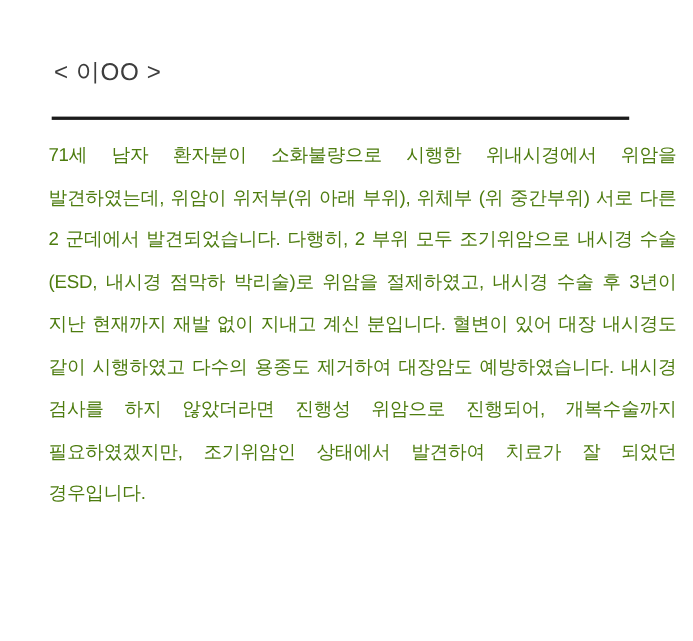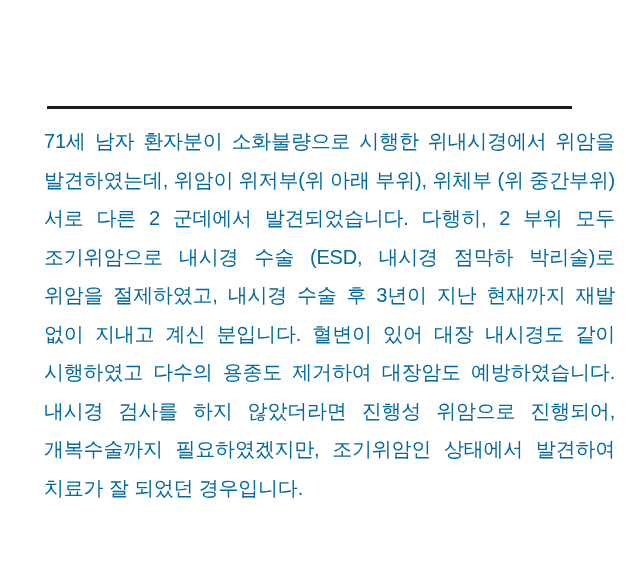--- a/index.html
+++ b/index.html
@@ -50,32 +50,33 @@
     background: #1b1b1b;
     border: none;
     margin: 0;
   }
   .body-text {
     position: absolute;
     left: 44px;
     top: 122px;
     width: 571px;
     margin: 0;
-    font-size: 20px;
+    font-size: 17px;
     line-height: 38.5px;
     font-weight: 500;
-    color: #0369a1;
+    color: #4d7c0f;
     text-align: justify;
     text-justify: inter-word;
     word-break: keep-all;
     letter-spacing: -0.2px;
   }
 </style>
 </head>
 <body>
 
 <main class="page">
 
+  <div class="subtitle">&lt; 이OO &gt;</div>
 
   <hr class="divider">
 
   <p class="body-text">71세 남자 환자분이 소화불량으로 시행한 위내시경에서 위암을 발견하였는데, 위암이 위저부(위 아래 부위), 위체부 (위 중간부위) 서로 다른 2 군데에서 발견되었습니다. 다행히, 2 부위 모두 조기위암으로 내시경 수술 (ESD, 내시경 점막하 박리술)로 위암을 절제하였고, 내시경 수술 후 3년이 지난 현재까지 재발 없이 지내고 계신 분입니다. 혈변이 있어 대장 내시경도 같이 시행하였고 다수의 용종도 제거하여 대장암도 예방하였습니다. 내시경 검사를 하지 않았더라면 진행성 위암으로 진행되어, 개복수술까지 필요하였겠지만, 조기위암인 상태에서 발견하여 치료가 잘 되었던 경우입니다.</p>
 </main>
 
 </body></html>

